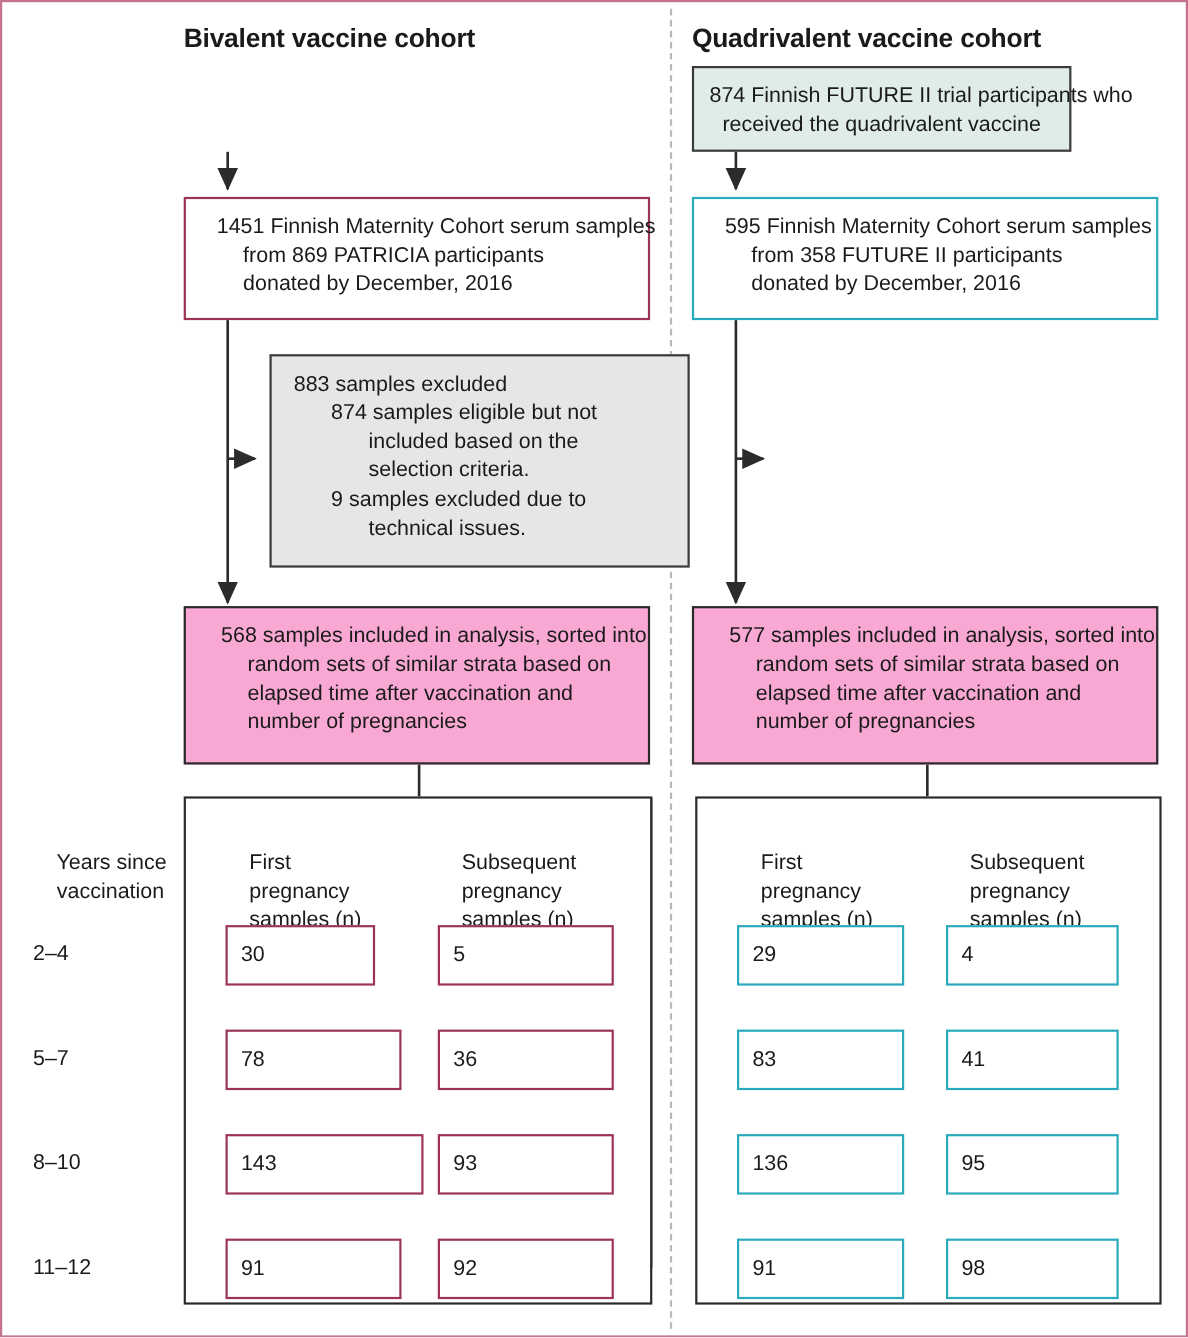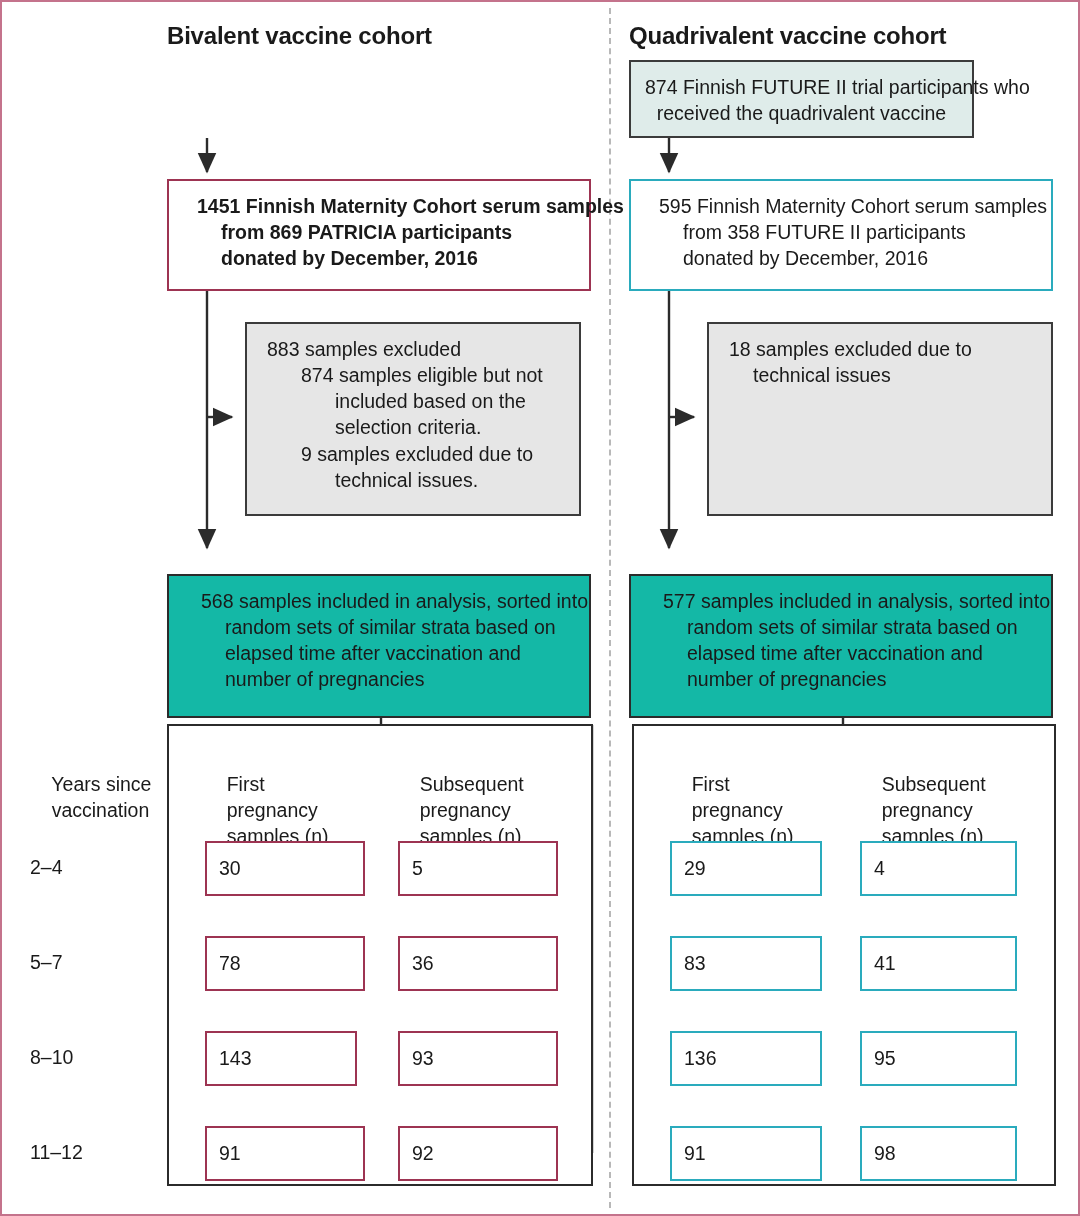--- a/index.html
+++ b/index.html
@@ -65,21 +65,21 @@
     background: #dfecea;
     border: 2px solid #3b3b3b;
     text-align: center;
   }
   
   .node-out-crimson { background: #ffffff; border: 2px solid #9d3452; }
   .node-out-teal    { background: #ffffff; border: 2px solid #2aabbd; }
   
   .node-grey { background: #e6e6e6; border: 2px solid #3b3b3b; }
   
-  .node-plain { background: #14b8a6; border: 2px solid #2b2b2b; margin-top: 23px; }
+  .node-plain { background: #f9a8d4; border: 2px solid #2b2b2b; }
 
   .panel-box {
     position: absolute;
     box-sizing: border-box;
     border: 2px solid #2b2b2b;
     background: #ffffff;
   }
 
   .colhead {
     position: absolute;
@@ -168,27 +168,27 @@
       <line x1="1053" y1="868" x2="1019" y2="868" marker-end="url(#arrowhead)"></line>
       <line x1="1053" y1="963" x2="1019" y2="963" marker-end="url(#arrowhead)"></line>
       <line x1="1053" y1="1058" x2="1019" y2="1058" marker-end="url(#arrowhead)"></line>
       <line x1="1053" y1="1153" x2="1019" y2="1153" marker-end="url(#arrowhead)"></line>
     </g>
   </svg>
 
   <div class="col-title" style="left:167px; top:22px;">Bivalent vaccine cohort</div>
 
 
-  <div class="node node-out-crimson" style="left:167px; top:179px; width:424px; height:112px; text-indent:0;font-weight:bold;">
+  <div class="node node-out-crimson" style="left:167px; top:179px; width:424px; height:112px; text-indent:0;">
     <span class="ln" style="padding-left:14px;">1451 Finnish Maternity Cohort serum samples</span>
     <span class="ln" style="padding-left:38px;">from 869 PATRICIA participants</span>
     <span class="ln" style="padding-left:38px;">donated by December, 2016</span>
   </div>
 
-  <div class="node node-grey" style="left:245px; top:322px; width:336px; height:194px;">
+  <div class="node node-grey" style="left:245px; top:322px; width:382px; height:194px;">
     <span class="ln" style="padding-left:6px;">883 samples excluded</span>
     <span class="ln" style="padding-left:40px;">874 samples eligible but not</span>
     <span class="ln" style="padding-left:74px;">included based on the</span>
     <span class="ln" style="padding-left:74px;">selection criteria.</span>
     <span class="ln" style="padding-left:40px;">9 samples excluded due to</span>
     <span class="ln" style="padding-left:74px;">technical issues.</span>
   </div>
 
   <div class="node node-plain" style="left:167px; top:551px; width:424px; height:144px;">
     <span class="ln" style="padding-left:18px;">568 samples included in analysis, sorted into</span>
@@ -203,27 +203,27 @@
     <span class="ln">First</span>
     <span class="ln">pregnancy</span>
     <span class="ln">samples (n)</span>
   </div>
   <div class="colhead" style="left:398px; top:745px;">
     <span class="ln">Subsequent</span>
     <span class="ln">pregnancy</span>
     <span class="ln">samples (n)</span>
   </div>
 
-  <div class="cell cell-crimson" style="left:205px; top:841px; width:160px; height:55px;">30</div>
+  <div class="cell cell-crimson" style="left:205px; top:841px; width:136px; height:55px;">30</div>
   <div class="cell cell-crimson" style="left:398px; top:841px; width:160px; height:55px;">5</div>
 
   <div class="cell cell-crimson" style="left:205px; top:936px; width:160px; height:55px;">78</div>
   <div class="cell cell-crimson" style="left:398px; top:936px; width:160px; height:55px;">36</div>
 
-  <div class="cell cell-crimson" style="left:205px; top:1031px; width:152px; height:55px;">143</div>
+  <div class="cell cell-crimson" style="left:205px; top:1031px; width:180px; height:55px;">143</div>
   <div class="cell cell-crimson" style="left:398px; top:1031px; width:160px; height:55px;">93</div>
 
   <div class="cell cell-crimson" style="left:205px; top:1126px; width:160px; height:55px;">91</div>
   <div class="cell cell-crimson" style="left:398px; top:1126px; width:160px; height:55px;">92</div>
 
   <div class="axis-title" style="left:30px; top:745px;">
     <span class="ln">Years since</span>
     <span class="ln">vaccination</span>
   </div>
   <div class="yearlabel" style="left:30px; top:856px;">2–4</div>
@@ -237,24 +237,20 @@
     <span class="ln">874 Finnish FUTURE II trial participants who</span>
     <span class="ln">received the quadrivalent vaccine</span>
   </div>
 
   <div class="node node-out-teal" style="left:629px; top:179px; width:424px; height:112px;">
     <span class="ln" style="padding-left:14px;">595 Finnish Maternity Cohort serum samples</span>
     <span class="ln" style="padding-left:38px;">from 358 FUTURE II participants</span>
     <span class="ln" style="padding-left:38px;">donated by December, 2016</span>
   </div>
 
-  <div class="node node-grey" style="left:707px; top:322px; width:346px; height:194px;">
-    <span class="ln" style="padding-left:6px;">18 samples excluded due to</span>
-    <span class="ln" style="padding-left:30px;">technical issues</span>
-  </div>
 
   <div class="node node-plain" style="left:629px; top:551px; width:424px; height:144px;">
     <span class="ln" style="padding-left:18px;">577 samples included in analysis, sorted into</span>
     <span class="ln" style="padding-left:42px;">random sets of similar strata based on</span>
     <span class="ln" style="padding-left:42px;">elapsed time after vaccination and</span>
     <span class="ln" style="padding-left:42px;">number of pregnancies</span>
   </div>
 
   <div class="panel-box" style="left:632px; top:724px; width:424px; height:462px;"></div>
 

